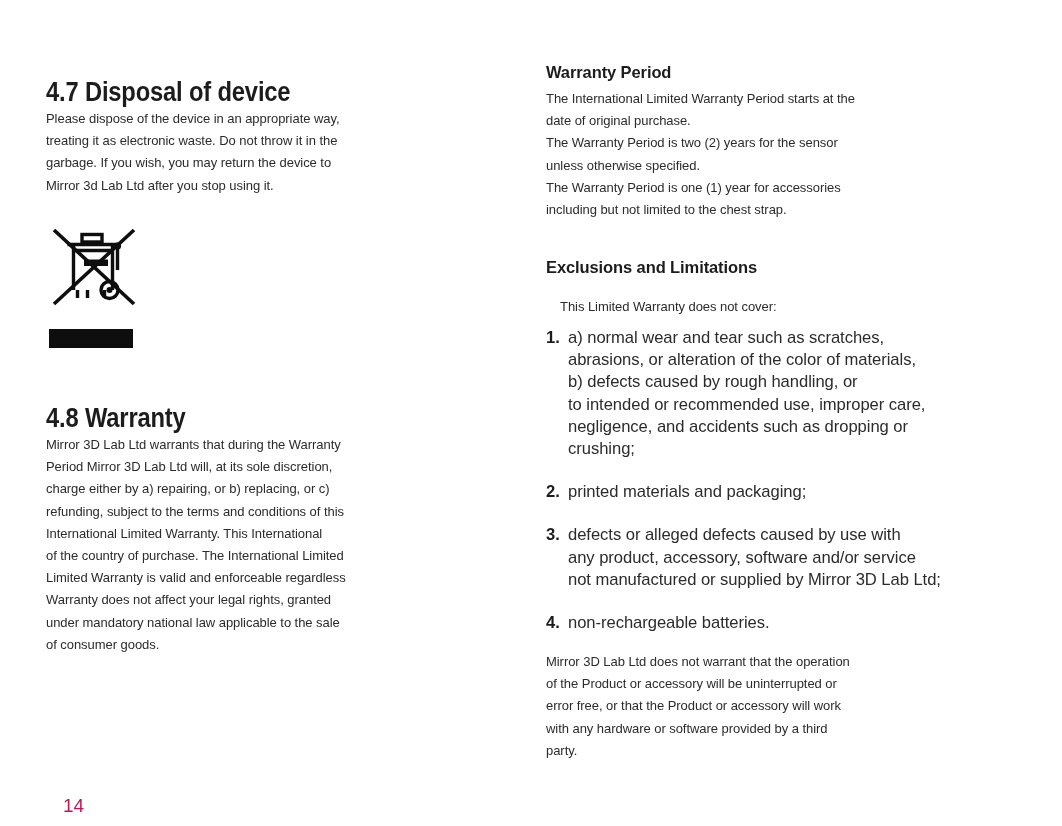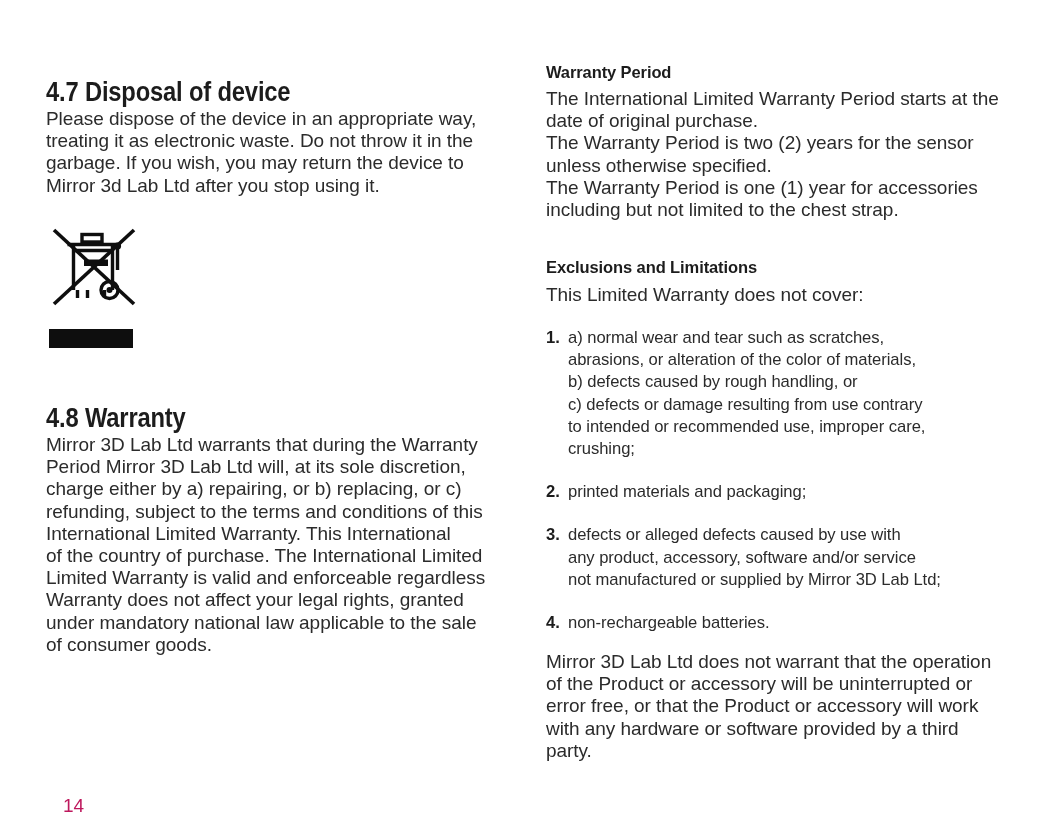--- a/index.html
+++ b/index.html
@@ -54,21 +54,21 @@
     font-family: "Liberation Sans", "DejaVu Sans", sans-serif;
     font-weight: bold;
     font-size: 16.5px;
     line-height: 1.2;
     color: #1c1c1c;
     letter-spacing: -0.1px;
   }
 
   
   .para {
-    font-size: 19px;
+    font-size: 13px;
     line-height: 22.2px;
     color: #2b2b2b;
     letter-spacing: -0.05px;
   }
   .para .ln {
     display: block;
     white-space: nowrap;
   }
 
   
@@ -192,33 +192,33 @@
       <span class="ln">The International Limited Warranty Period starts at the</span>
       <span class="ln">date of original purchase.</span>
       <span class="ln">The Warranty Period is two (2) years for the sensor</span>
       <span class="ln">unless otherwise specified.</span>
       <span class="ln">The Warranty Period is one (1) year for accessories</span>
       <span class="ln">including but not limited to the chest strap.</span>
     </div>
 
     <h3 class="sub-heading blk" style="top:241px;">Exclusions and Limitations</h3>
 
-    <div class="para blk" style="top:284px;">
+    <div class="para blk" style="top:296px;margin-left:14px;">
       <span class="ln">This Limited Warranty does not cover:</span>
     </div>
 
     <ol class="list blk" style="top:327px; width:474px;">
 
       <li class="list-item">
         <span class="list-marker">1.</span>
         <span class="ln">a) normal wear and tear such as scratches,</span>
         <span class="ln">abrasions, or alteration of the color of materials,</span>
         <span class="ln">b) defects caused by rough handling, or</span>
-        <span class="ln">c) defects or damage resulting from use contrary</span>
         <span class="ln">to intended or recommended use, improper care,</span>
+        <span class="ln">negligence, and accidents such as dropping or</span>
         <span class="ln">crushing;</span>
       </li>
 
       <li class="list-item">
         <span class="list-marker">2.</span>
         <span class="ln">printed materials and packaging;</span>
       </li>
 
       <li class="list-item">
         <span class="list-marker">3.</span>

